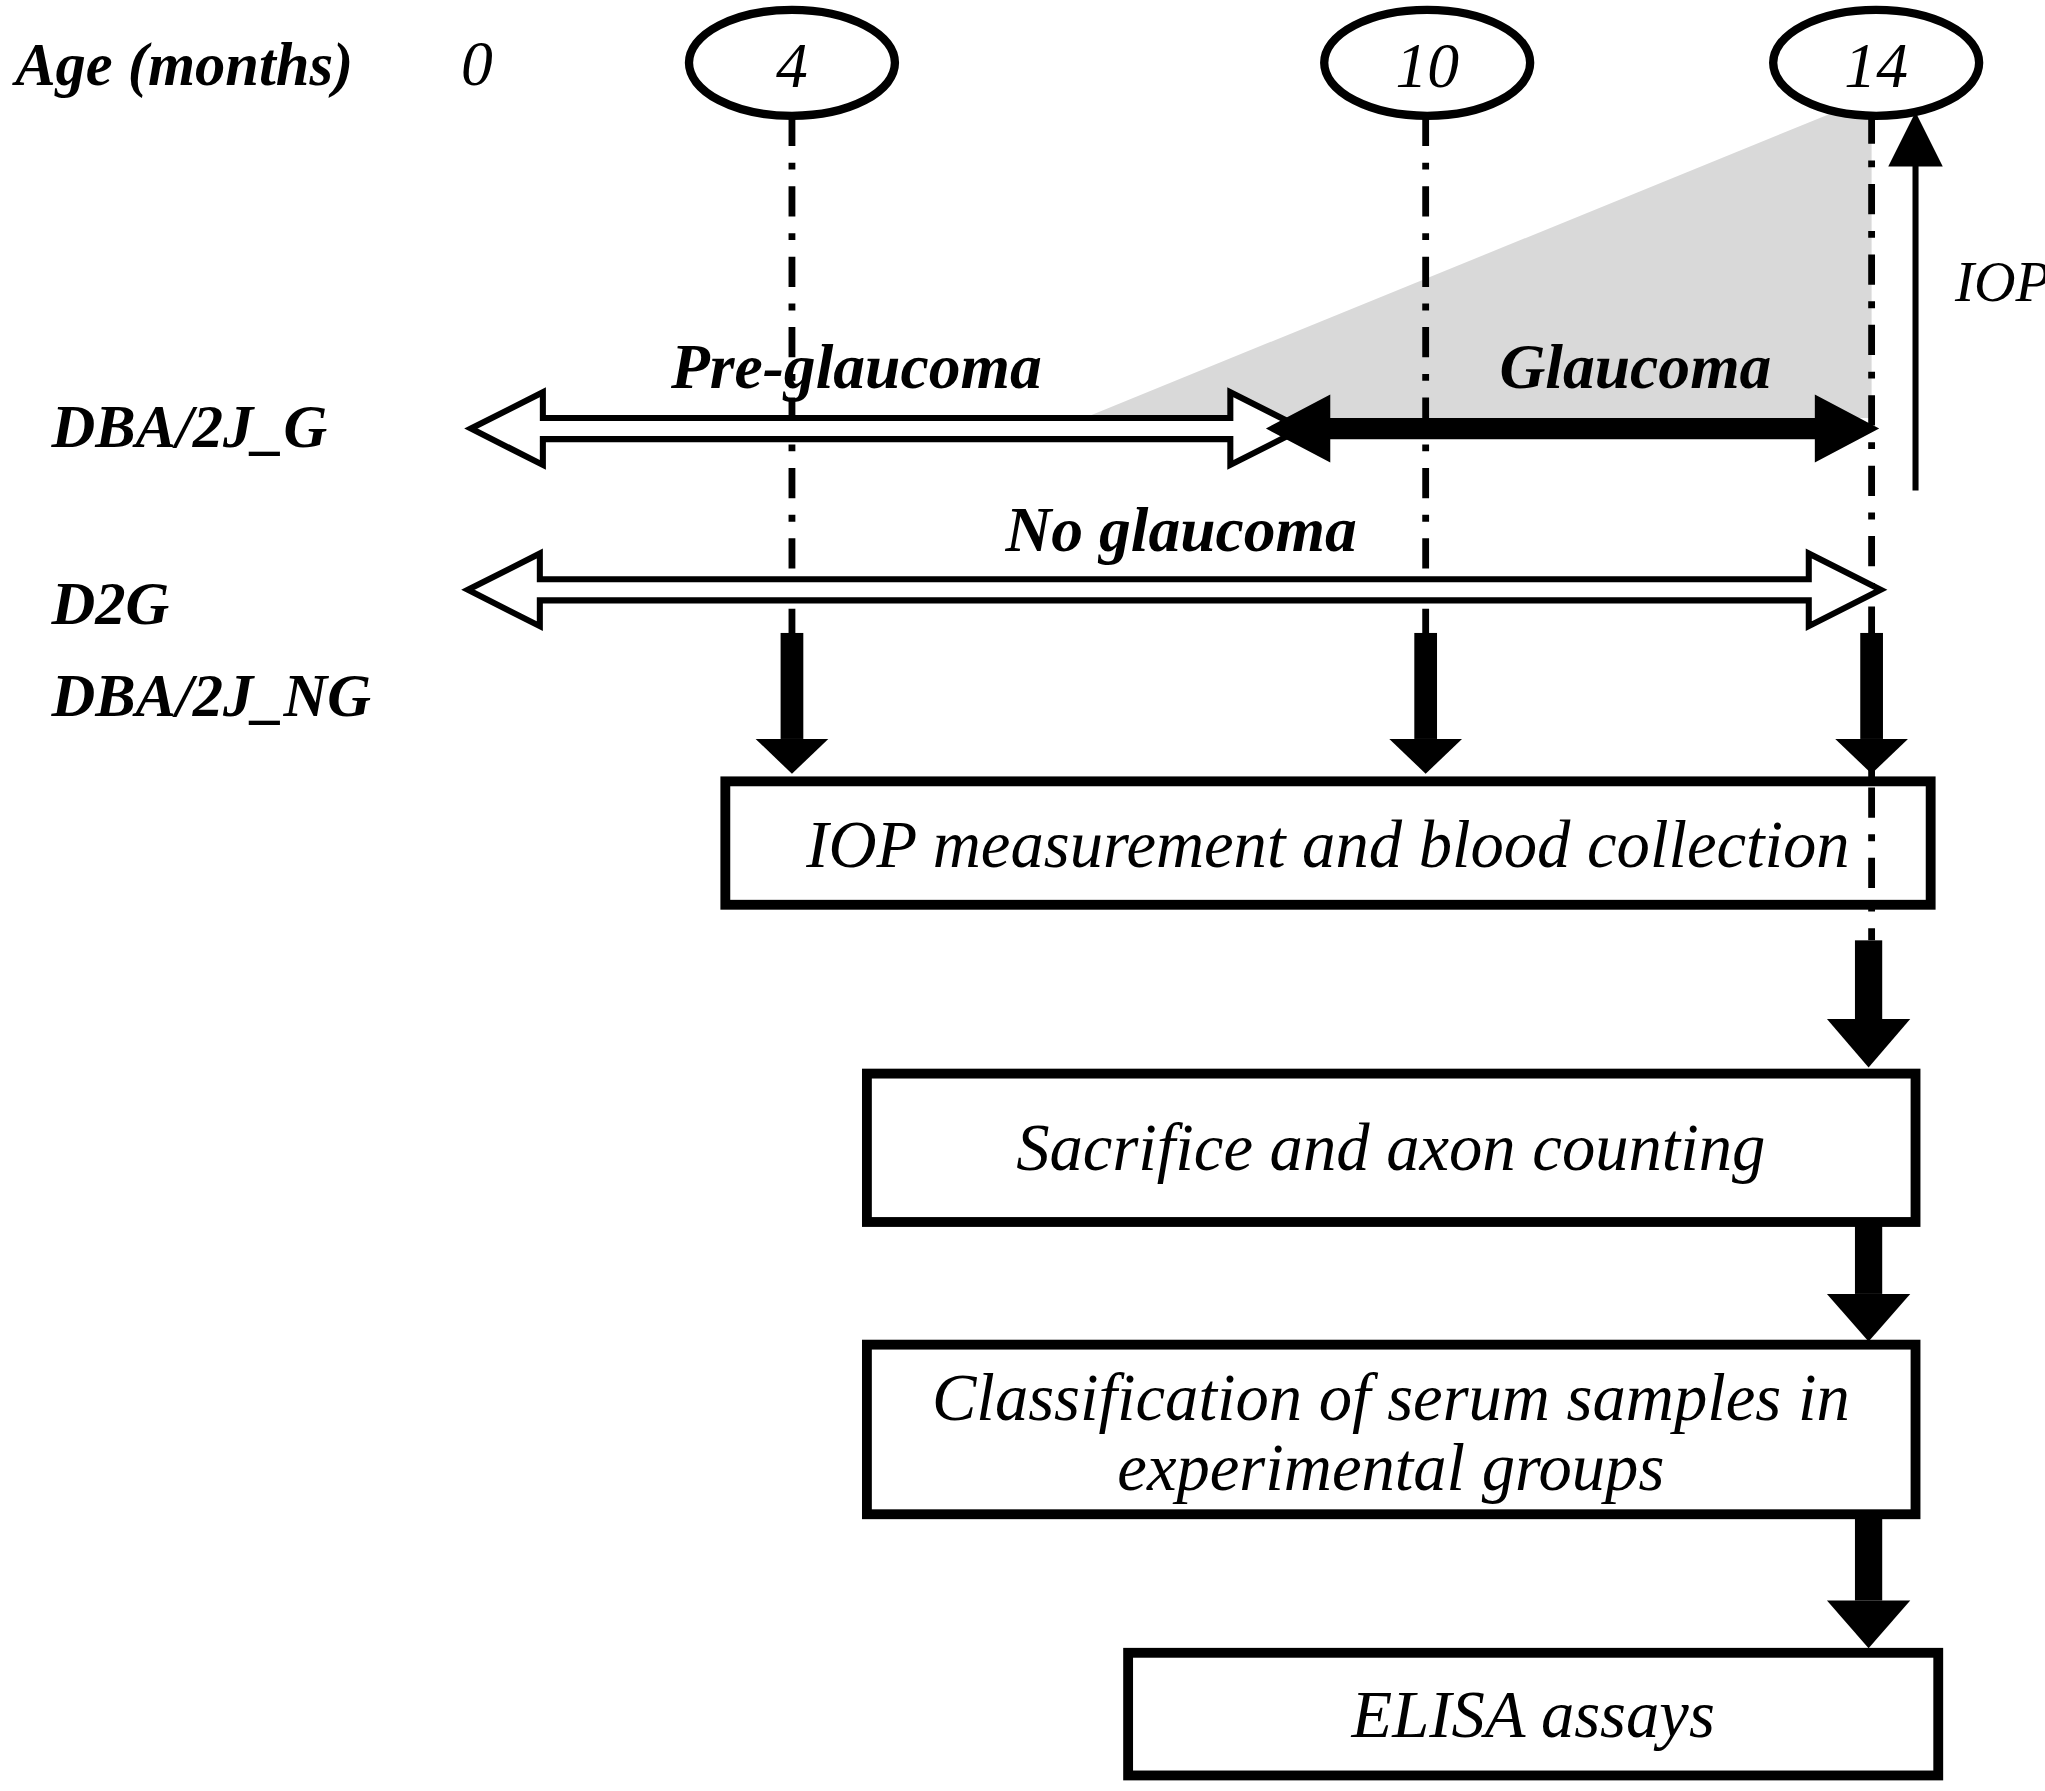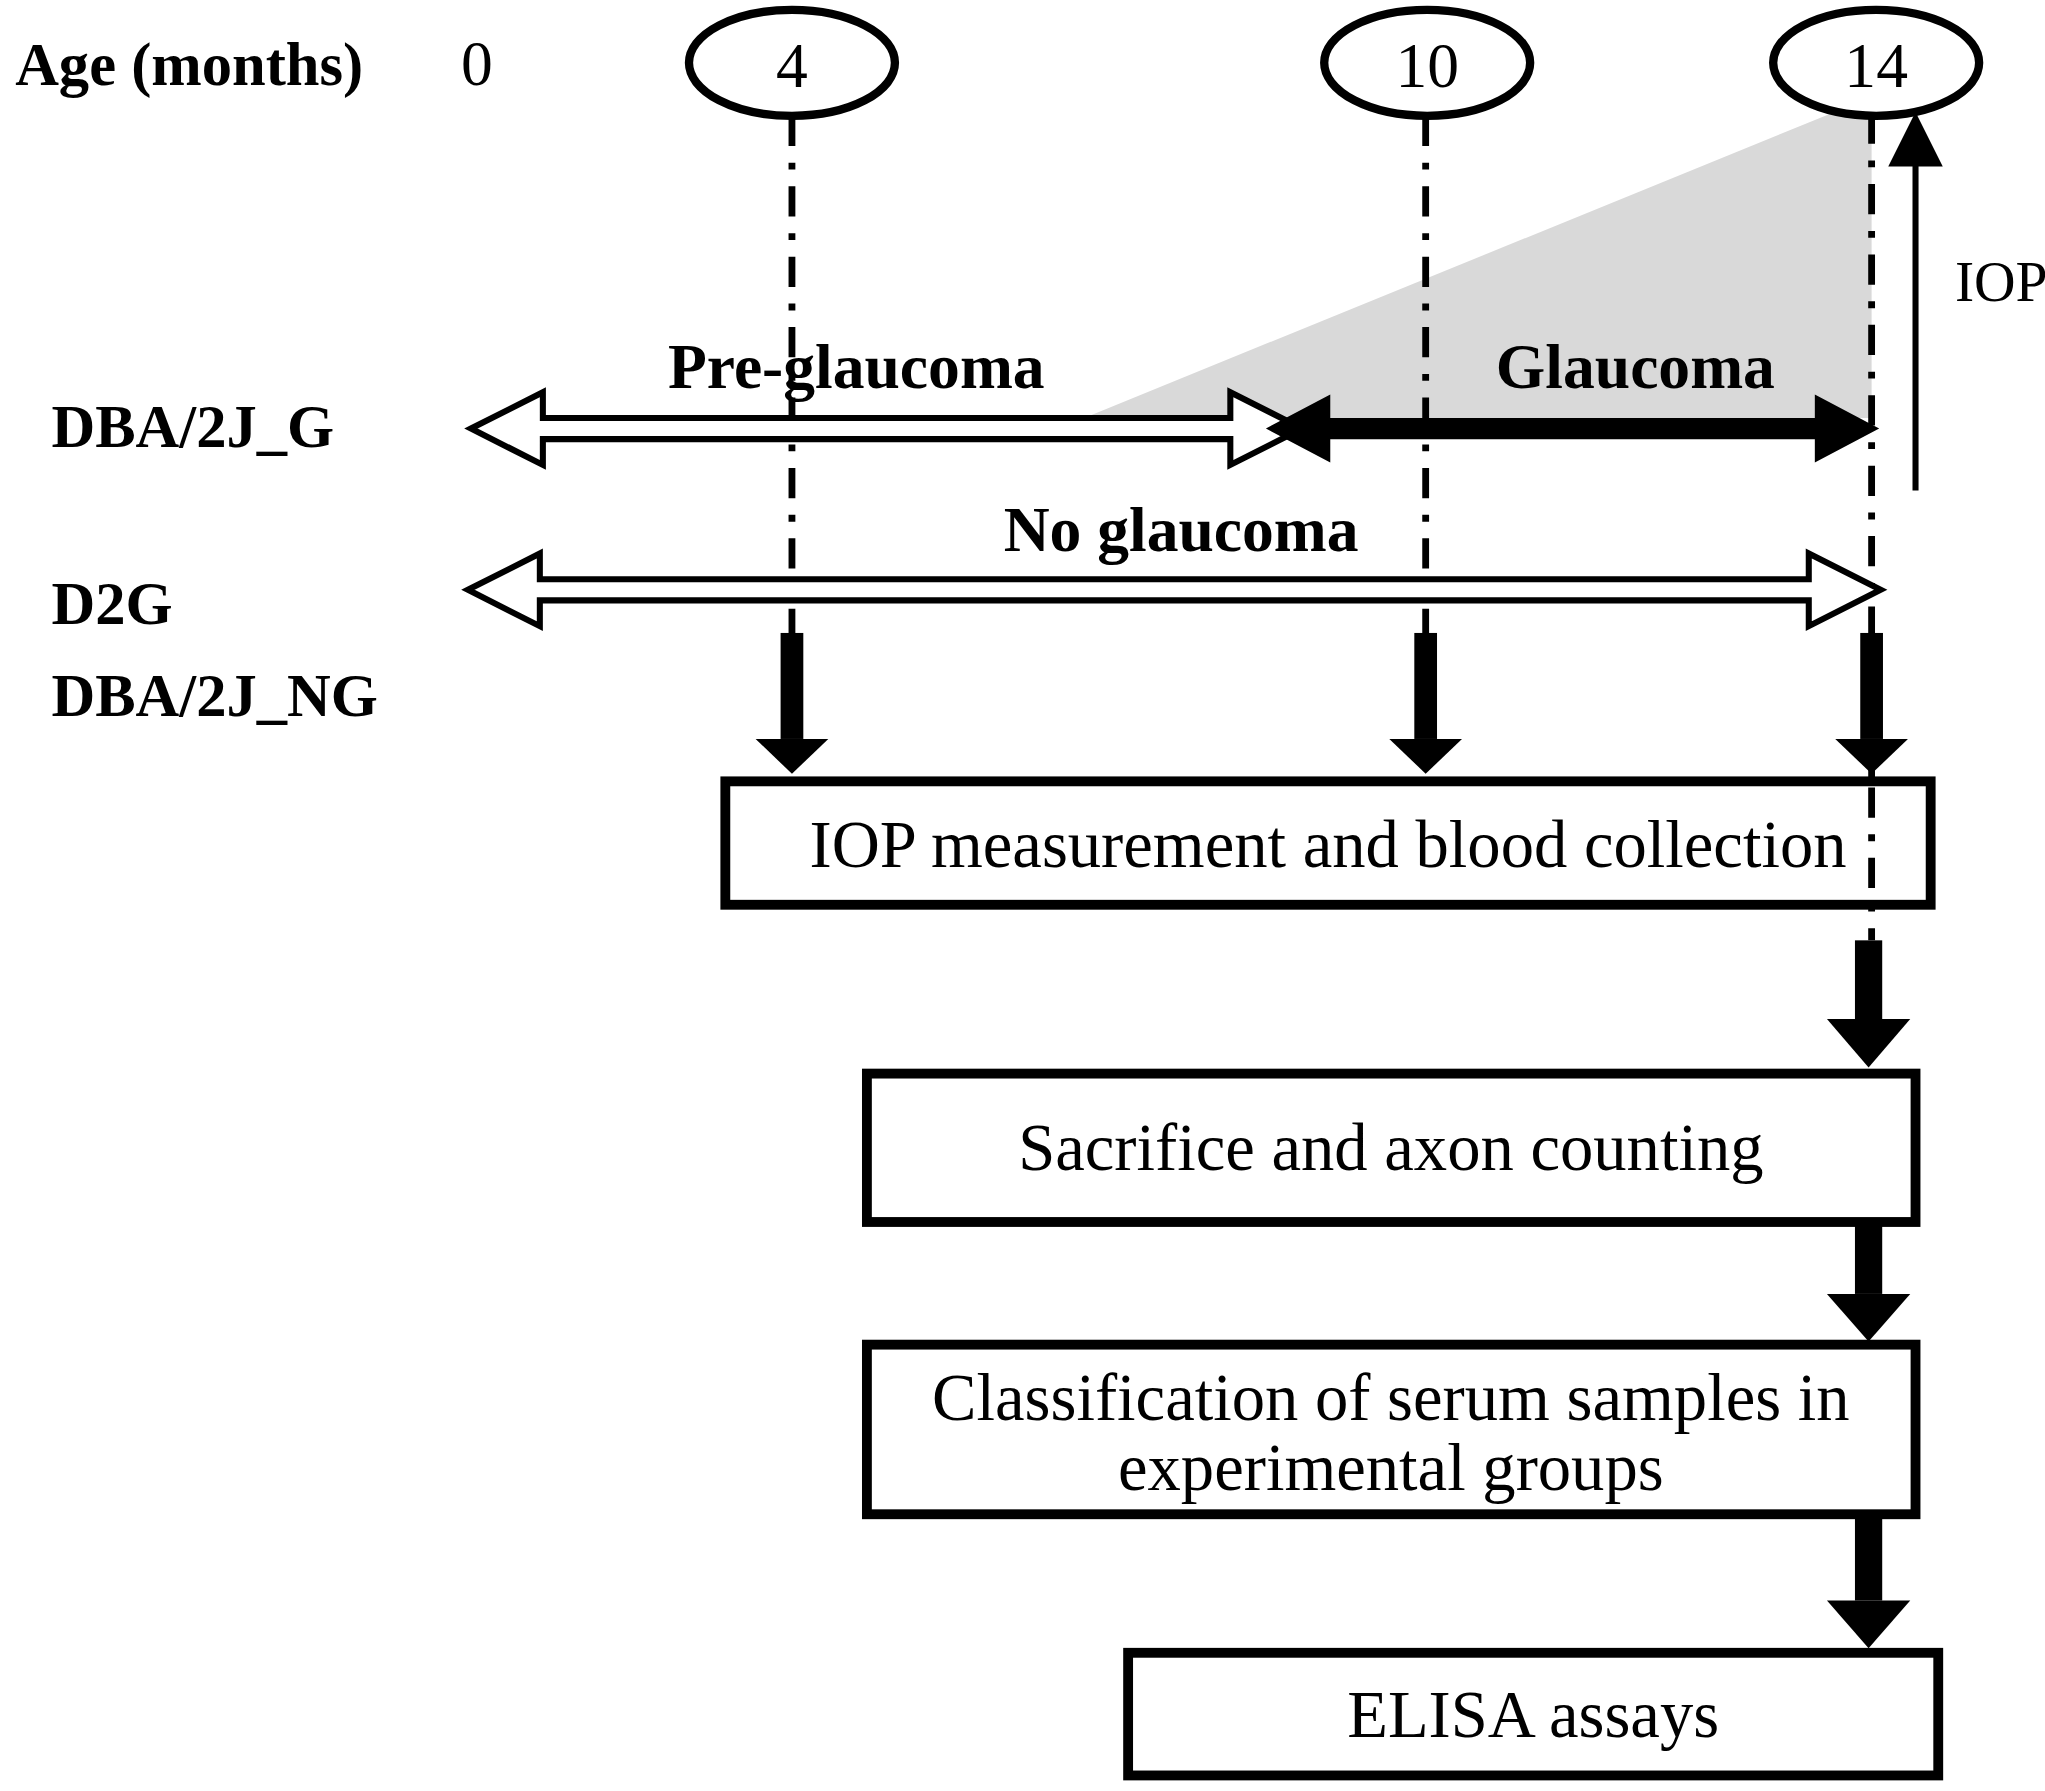--- a/index.html
+++ b/index.html
@@ -4,20 +4,21 @@
 <style>
   html, body {
     margin: 0;
     padding: 0;
     background: #ffffff;
   }
   .figure-wrap {
     width: 100%;
     max-width: 2046px;
     margin: 0 auto;
+    font-style: italic;
   }
   svg {
     display: block;
     width: 100%;
     height: auto;
     font-family: "Liberation Serif", serif;
   }
   text {
     fill: #000000;
   }

